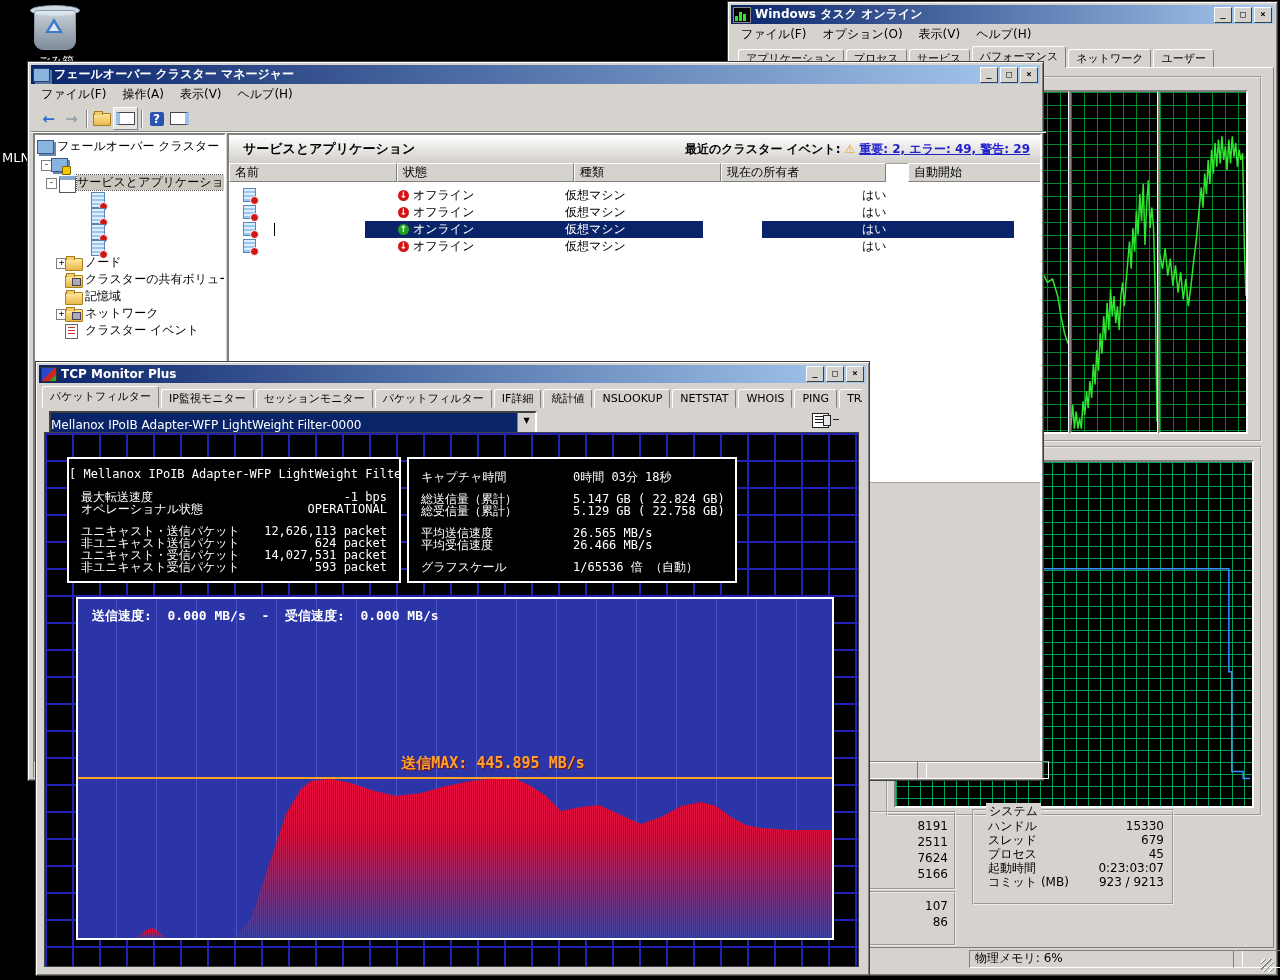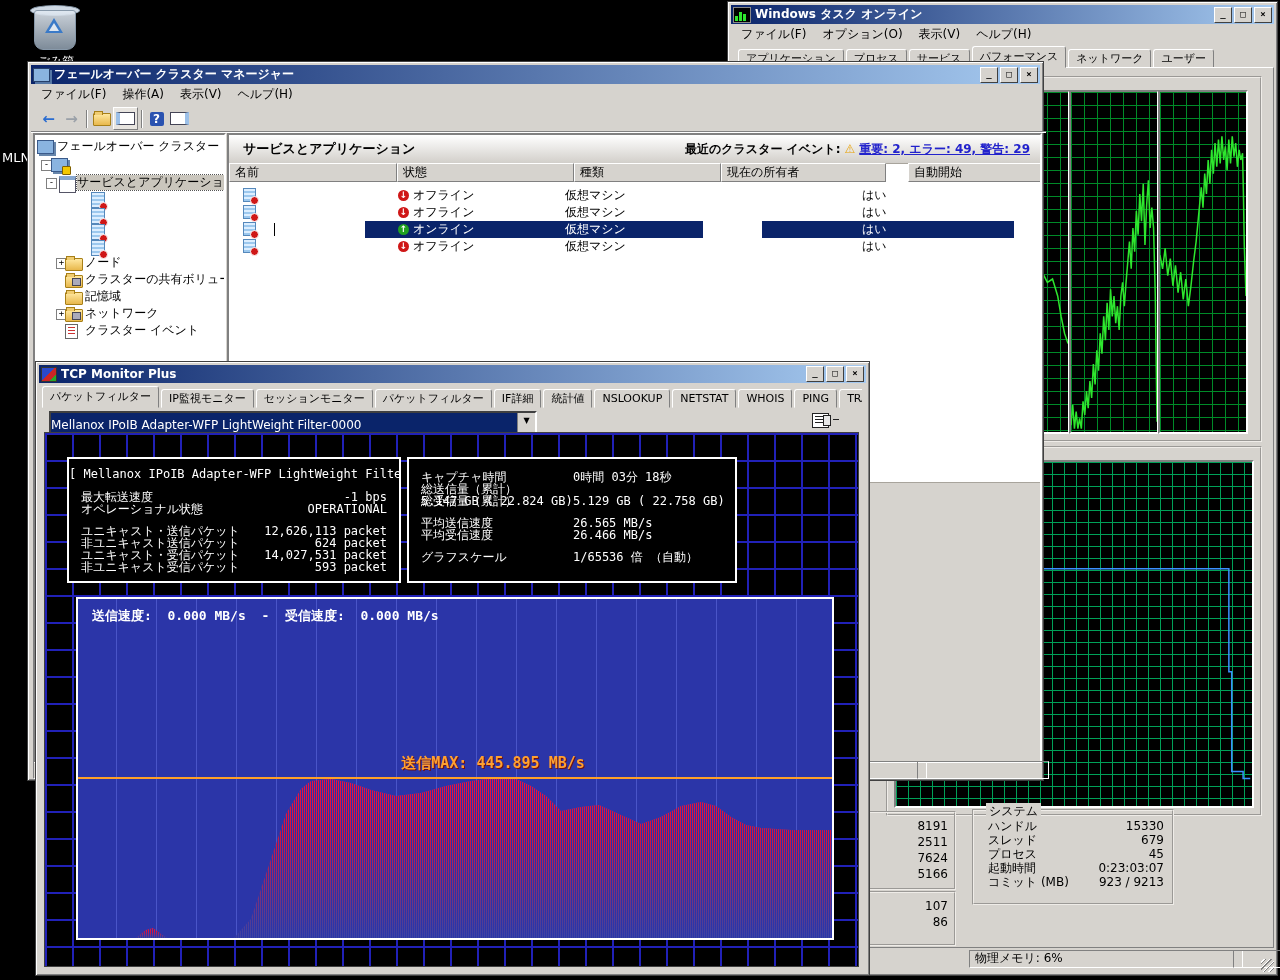--- a/index.html
+++ b/index.html
@@ -443,21 +443,21 @@
             </div>
           </div>
       </div>
 
       <div class="statpanel" style="left:362px;top:24px;width:326px;height:122px">
         <div style="margin-top:12px">
             <div class="prow vl">
               <span class="pl">キャプチャ時間</span>
               <span class="pv">0時間 03分 18秒</span>
             </div>
-            <div class="prow vl" style=" flex-direction: column;">
+            <div class="prow vl" style="margin-top: 10px;">
               <span class="pl">総送信量（累計）</span>
               <span class="pv">5.147 GB (  22.824 GB)</span>
             </div>
             <div class="prow vl">
               <span class="pl">総受信量（累計）</span>
               <span class="pv">5.129 GB (  22.758 GB)</span>
             </div>
             <div class="prow vl" style="margin-top: 10px;">
               <span class="pl">平均送信速度</span>
               <span class="pv">26.565 MB/s</span>

